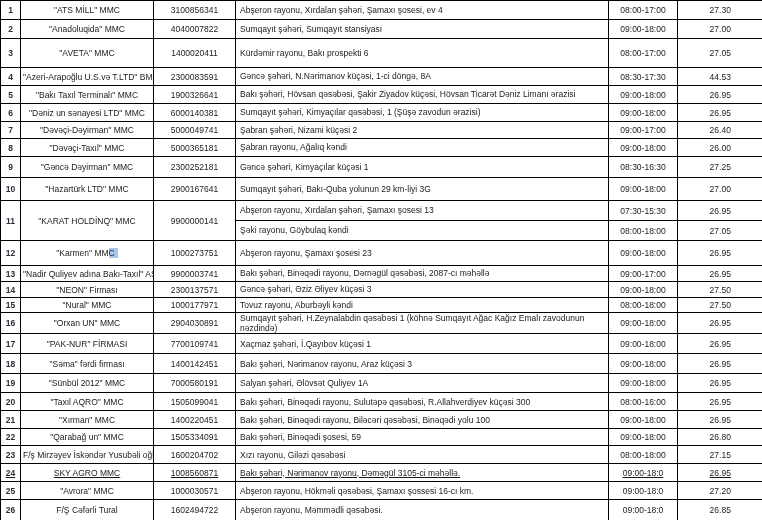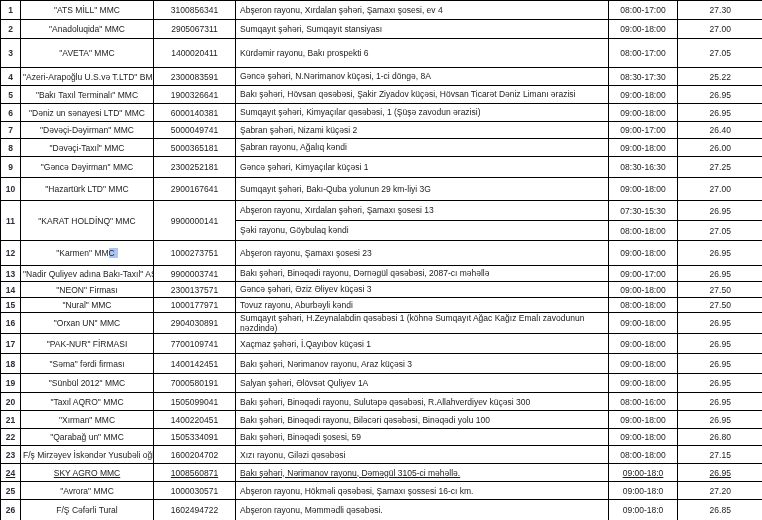--- a/index.html
+++ b/index.html
@@ -44,40 +44,40 @@
           <td class="c-num" rowspan="1">1</td>
           <td class="c-name" rowspan="1">"ATS MİLL" MMC</td>
           <td class="c-id" rowspan="1">3100856341</td>
           <td class="c-addr">Abşeron rayonu, Xırdalan şəhəri, Şamaxı şosesi, ev 4</td>
           <td class="c-time">08:00-17:00</td>
           <td class="c-price">27.30</td>
         </tr>
         <tr style="height: 19px;">
           <td class="c-num" rowspan="1">2</td>
           <td class="c-name" rowspan="1">"Anadoluqida" MMC</td>
-          <td class="c-id" rowspan="1">2905067311</td>
+          <td class="c-id" rowspan="1">4040007822</td>
           <td class="c-addr">Sumqayıt şəhəri, Sumqayıt stansiyası</td>
           <td class="c-time">09:00-18:00</td>
           <td class="c-price">27.00</td>
         </tr>
         <tr style="height: 29px;">
           <td class="c-num" rowspan="1">3</td>
           <td class="c-name" rowspan="1">"AVETA" MMC</td>
           <td class="c-id" rowspan="1">1400020411</td>
           <td class="c-addr">Kürdəmir rayonu, Bakı prospekti 6</td>
           <td class="c-time">08:00-17:00</td>
           <td class="c-price">27.05</td>
         </tr>
         <tr style="height: 18px;">
           <td class="c-num" rowspan="1">4</td>
           <td class="c-name" rowspan="1">"Azeri-Arapoğlu U.S.və T.LTD" BM</td>
           <td class="c-id" rowspan="1">2300083591</td>
           <td class="c-addr">Gəncə şəhəri, N.Nərimanov küçəsi, 1-ci döngə, 8A</td>
           <td class="c-time">08:30-17:30</td>
-          <td class="c-price">25.22</td>
+          <td class="c-price">44.53</td>
         </tr>
         <tr style="height: 18px;">
           <td class="c-num" rowspan="1">5</td>
           <td class="c-name" rowspan="1">"Bakı Taxıl Terminalı" MMC</td>
           <td class="c-id" rowspan="1">1900326641</td>
           <td class="c-addr">Bakı şəhəri, Hövsan qəsəbəsi, Şakir Ziyadov küçəsi, Hövsan Ticarət Dəniz Limanı ərazisi</td>
           <td class="c-time">09:00-18:00</td>
           <td class="c-price">26.95</td>
         </tr>
         <tr style="height: 18px;">

